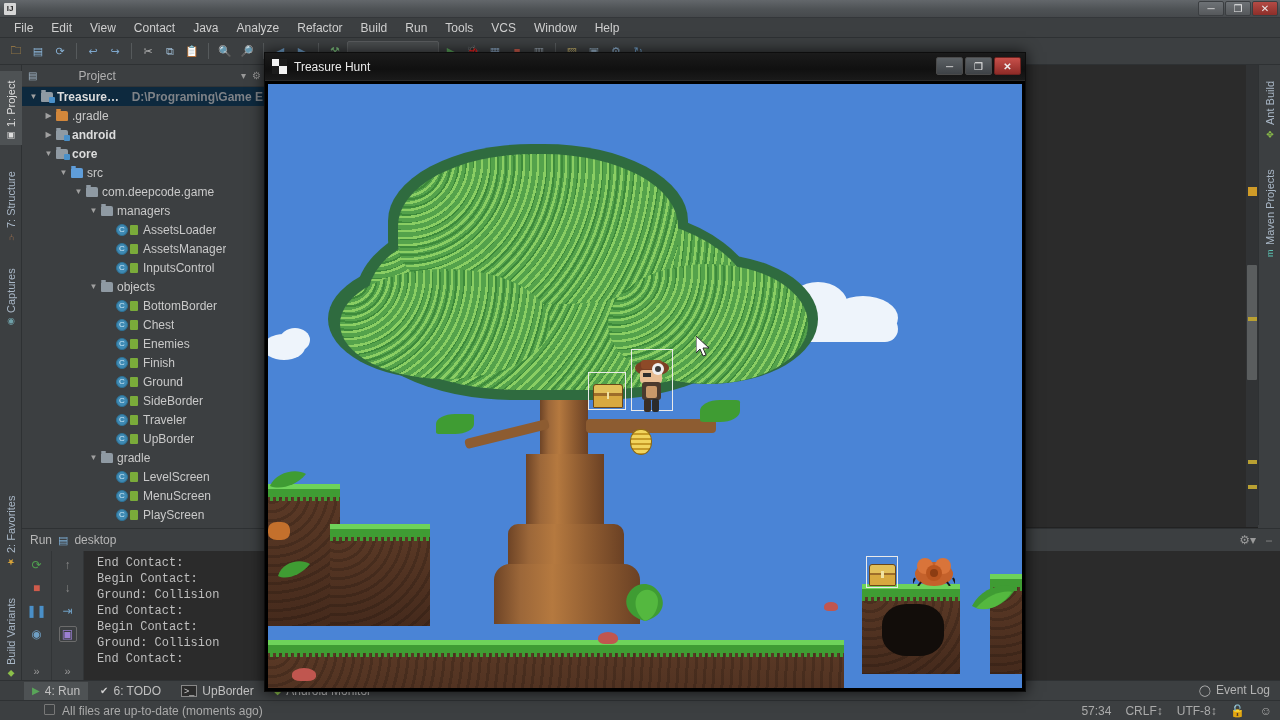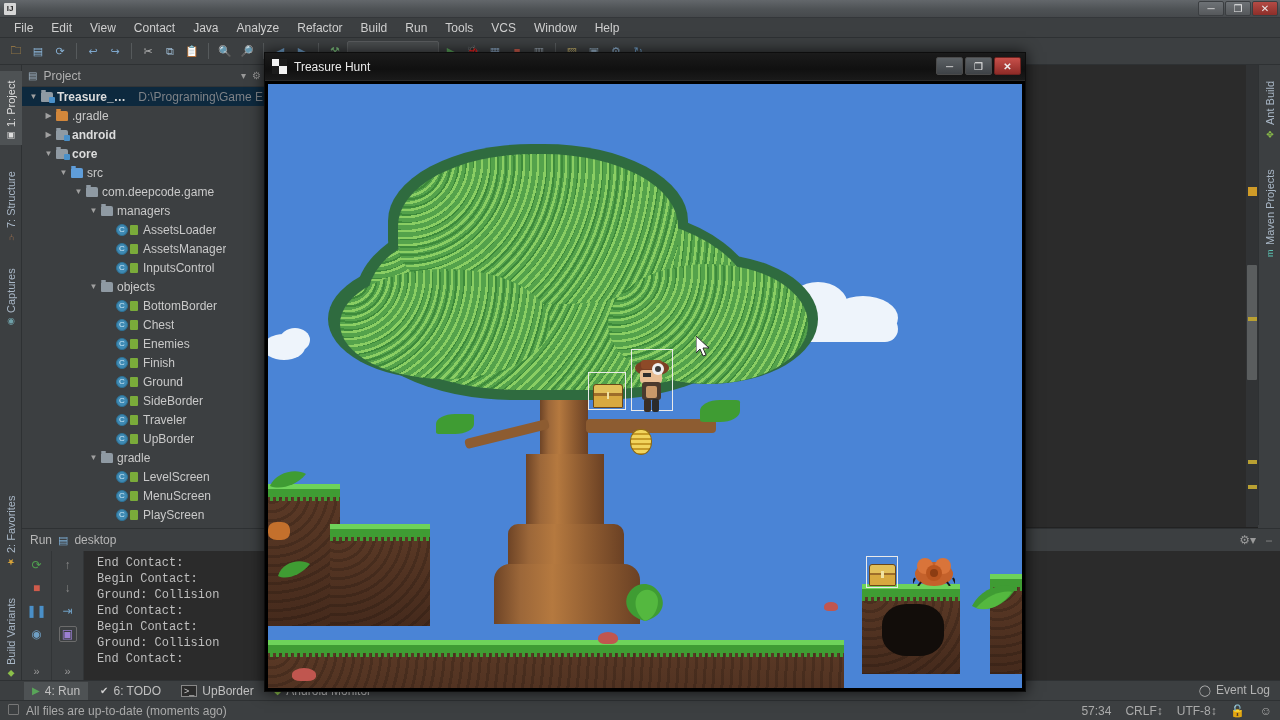--- a/index.html
+++ b/index.html
@@ -75,21 +75,21 @@
 
   
   .projwin {
     position:absolute; left:22px; top:65px; width:246px; height:463px;
     background:#3c3f41; border-right:1px solid #2e3133;
   }
   .projhead {
     height:22px; display:flex; align-items:center; gap:6px; padding:0 6px;
     background:#3c3f41; border-bottom:1px solid #323537;
   }
-  .projhead .ph-title { font-size:12px; color:#b0b0b0; flex:1; }
+  .projhead .ph-title { font-size:12px; color:#b0b0b0; flex:1;margin-left:35px; }
   .projhead .ph-btn { font-size:10px; color:#9a9a9a; }
   .tree { position:absolute; top:22px; left:0; right:0; bottom:0; overflow:hidden; background:#3c3f41; }
   .row {
     display:flex; align-items:center; height:19px; font-size:12px;
     color:#c9c9c9; white-space:nowrap; padding-right:4px;
   }
   .row.sel { background:#0d293e; }
   .arrow { width:11px; font-size:8px; color:#a0a0a0; text-align:center; flex:none; }
   .arrow.none { visibility:hidden; }
   .ic { width:15px; flex:none; display:flex; align-items:center; justify-content:center; margin-right:3px; }
@@ -99,21 +99,21 @@
   .fold.orange{background:#d2873b;} .fold.orange:before{background:#d2873b;}
   .fold.mod{background:#8f9aa3;}
   .fold.mod:after{content:"";position:absolute;right:-2px;bottom:-1px;width:6px;height:6px;background:#4a90c9;border-radius:1px;}
   .cls {
     width:12px;height:12px;border-radius:50%;
     background:#3e8ab4; border:1px solid #2d7195; color:#cfe9f7;
     font-size:8px; display:flex;align-items:center;justify-content:center;
   }
   .jmark{width:8px;height:10px;background:#7aab3a;border-radius:1px;margin-left:2px;flex:none;}
   .pname { font-weight:bold; color:#dcdcdc; }
-  .ppath { color:#7e8287; margin-left:6px; font-weight:normal; }
+  .ppath { color:#7e8287; margin-left:6px; font-weight:bold; }
   .lbl { overflow:hidden; text-overflow:ellipsis; }
 
   
   .editor {
     position:absolute; left:268px; top:65px; right:22px; height:463px;
     background:#2b2b2b; border-bottom:1px solid #222;
   }
   .gutterline { position:absolute; left:30px; top:0; bottom:0; width:1px; background:#393939; }
   .gutterline2 { position:absolute; left:1px; top:0; bottom:0; width:1px; background:#393939; }
   .markbar { position:absolute; right:0; top:0; bottom:0; width:12px; background:#313335; }
@@ -146,21 +146,21 @@
   }
   .btab { display:flex; align-items:center; gap:5px; padding:2px 8px; font-size:12px; color:#c0c0c0; }
   .btab.active { background:#4e5254; }
 
   
   .statusbar {
     position:absolute; left:0; bottom:0; width:1280px; height:20px;
     background:#3c3f41; display:flex; align-items:center; padding:0 8px; gap:10px;
     font-size:12px; color:#aaaaaa; border-top:1px solid #2e3133;
   }
-  .sb-left { display:flex; align-items:flex-start; gap:7px; }
+  .sb-left { display:flex; align-items:flex-start; gap:7px;margin-left:36px; }
   .sb-box { width:11px;height:11px;border:1px solid #777; border-radius:1px; }
   .sb-right { margin-left:auto; display:flex; align-items:center; gap:14px; }
   .eventlog { position:absolute; right:10px; bottom:20px; display:flex; align-items:center; gap:5px; font-size:12px; color:#b3b3b3; height:20px;}
 
   
   .gamewin {
     position:absolute; left:264px; top:52px; width:762px; height:640px;
     border:1px solid #0d0d0d;
     box-shadow:0 0 14px rgba(0,0,0,.75);
     background:#000;

